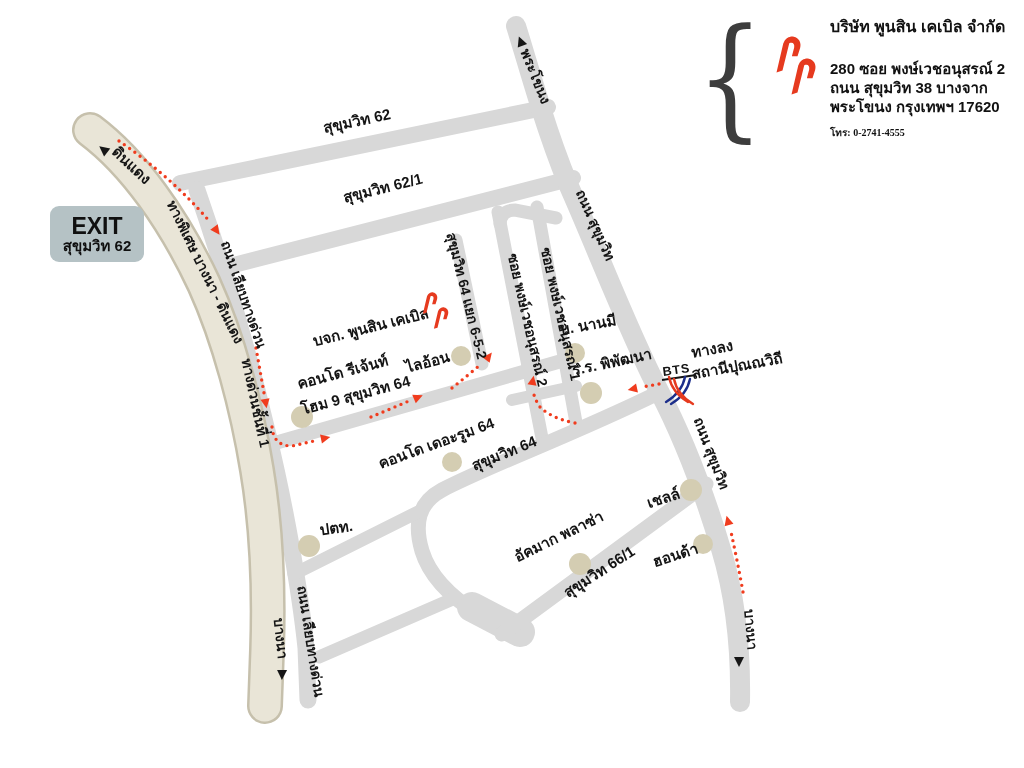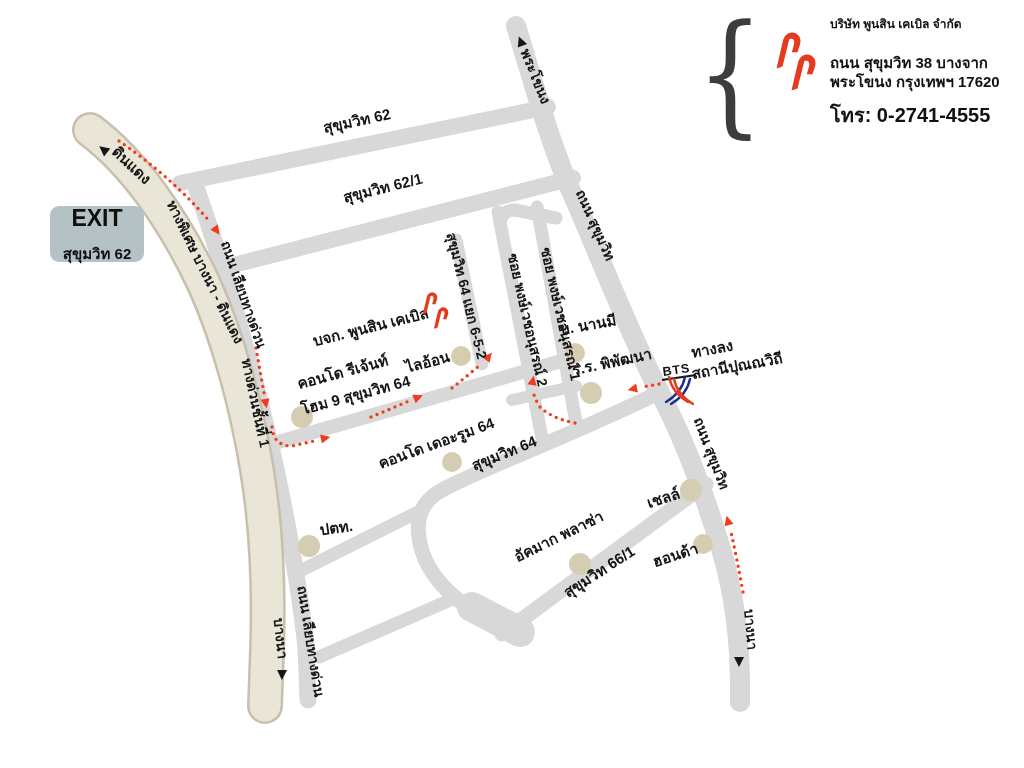--- a/index.html
+++ b/index.html
@@ -7,32 +7,32 @@
          font-family:"Liberation Sans",sans-serif;}
   .map-svg{position:absolute;left:0;top:0;}
   .map-svg text{font-family:"Liberation Sans",sans-serif;fill:#141414;font-weight:bold;}
   .rl{font-size:14px;}
   .rlb{font-size:15px;}
   .pl{font-size:15px;}
   .bts-t{font-size:12.5px;letter-spacing:1px;}
 
   .exit-badge{position:absolute;left:50px;top:206px;width:94px;height:56px;
     background:#b5c2c5;border-radius:9px;display:flex;flex-direction:column;
-    align-items:center;justify-content:space-between;line-height:1.05;}
+    align-items:center;justify-content:center;line-height:1.05;}
   .exit-badge .l1{font-size:23px;font-weight:800;color:#101010;}
   .exit-badge .l2{font-size:15px;font-weight:700;color:#101010;}
 
   .info-panel{position:absolute;left:688px;top:14px;display:flex;align-items:center;}
   .brace{font-family:"DejaVu Serif",serif;font-size:132px;line-height:0.85;
     color:#3d3d3d;font-weight:normal;transform:scaleX(.8);}
   .info-logo{margin:0 6px 20px 2px;}
   .info-text{width:178px;color:#111;}
-  .info-title{font-size:12px;font-weight:800;margin-bottom:20px;white-space:nowrap;}
+  .info-title{font-size:16px;font-weight:800;margin-bottom:20px;white-space:nowrap;}
   .info-line{font-size:15px;font-weight:700;line-height:1.28;white-space:nowrap;}
-  .info-phone{font-size:20px;font-weight:700;margin-top:8px;}
+  .info-phone{font-size:10px;font-weight:700;margin-top:8px;font-family:Liberation Serif, serif;}
 </style>
 </head>
 <body>
 
 <div class="stage">
 
 <svg class="map-svg" width="1024" height="768" viewBox="0 0 1024 768">
 
   <defs>
     <path id="pmark" d="M 12,8 C 14,3 20,0 25,1 C 32,2.5 35.5,9 33.5,16 L 30,27 L 22.5,27
@@ -165,20 +165,21 @@
 <div class="info-panel">
   <div class="brace">{</div>
   <svg class="info-logo" width="50" height="66" viewBox="0 0 50 66">
     <g fill="#e63a1f">
       <use href="#pmark" transform="translate(1,2) scale(0.75)"></use>
       <use href="#pmark" transform="translate(16,24) scale(0.75)"></use>
     </g>
   </svg>
   <div class="info-text">
     <div class="info-title">บริษัท พูนสิน เคเบิล จำกัด</div>
+    <div class="info-line">280 ซอย พงษ์เวชอนุสรณ์ 2</div>
     <div class="info-line">ถนน สุขุมวิท 38 บางจาก</div>
     <div class="info-line">พระโขนง กรุงเทพฯ 17620</div>
     <div class="info-phone">โทร: 0-2741-4555</div>
   </div>
   <div class="brace">}</div>
 </div>
 
 </div>
 
 </body></html>

